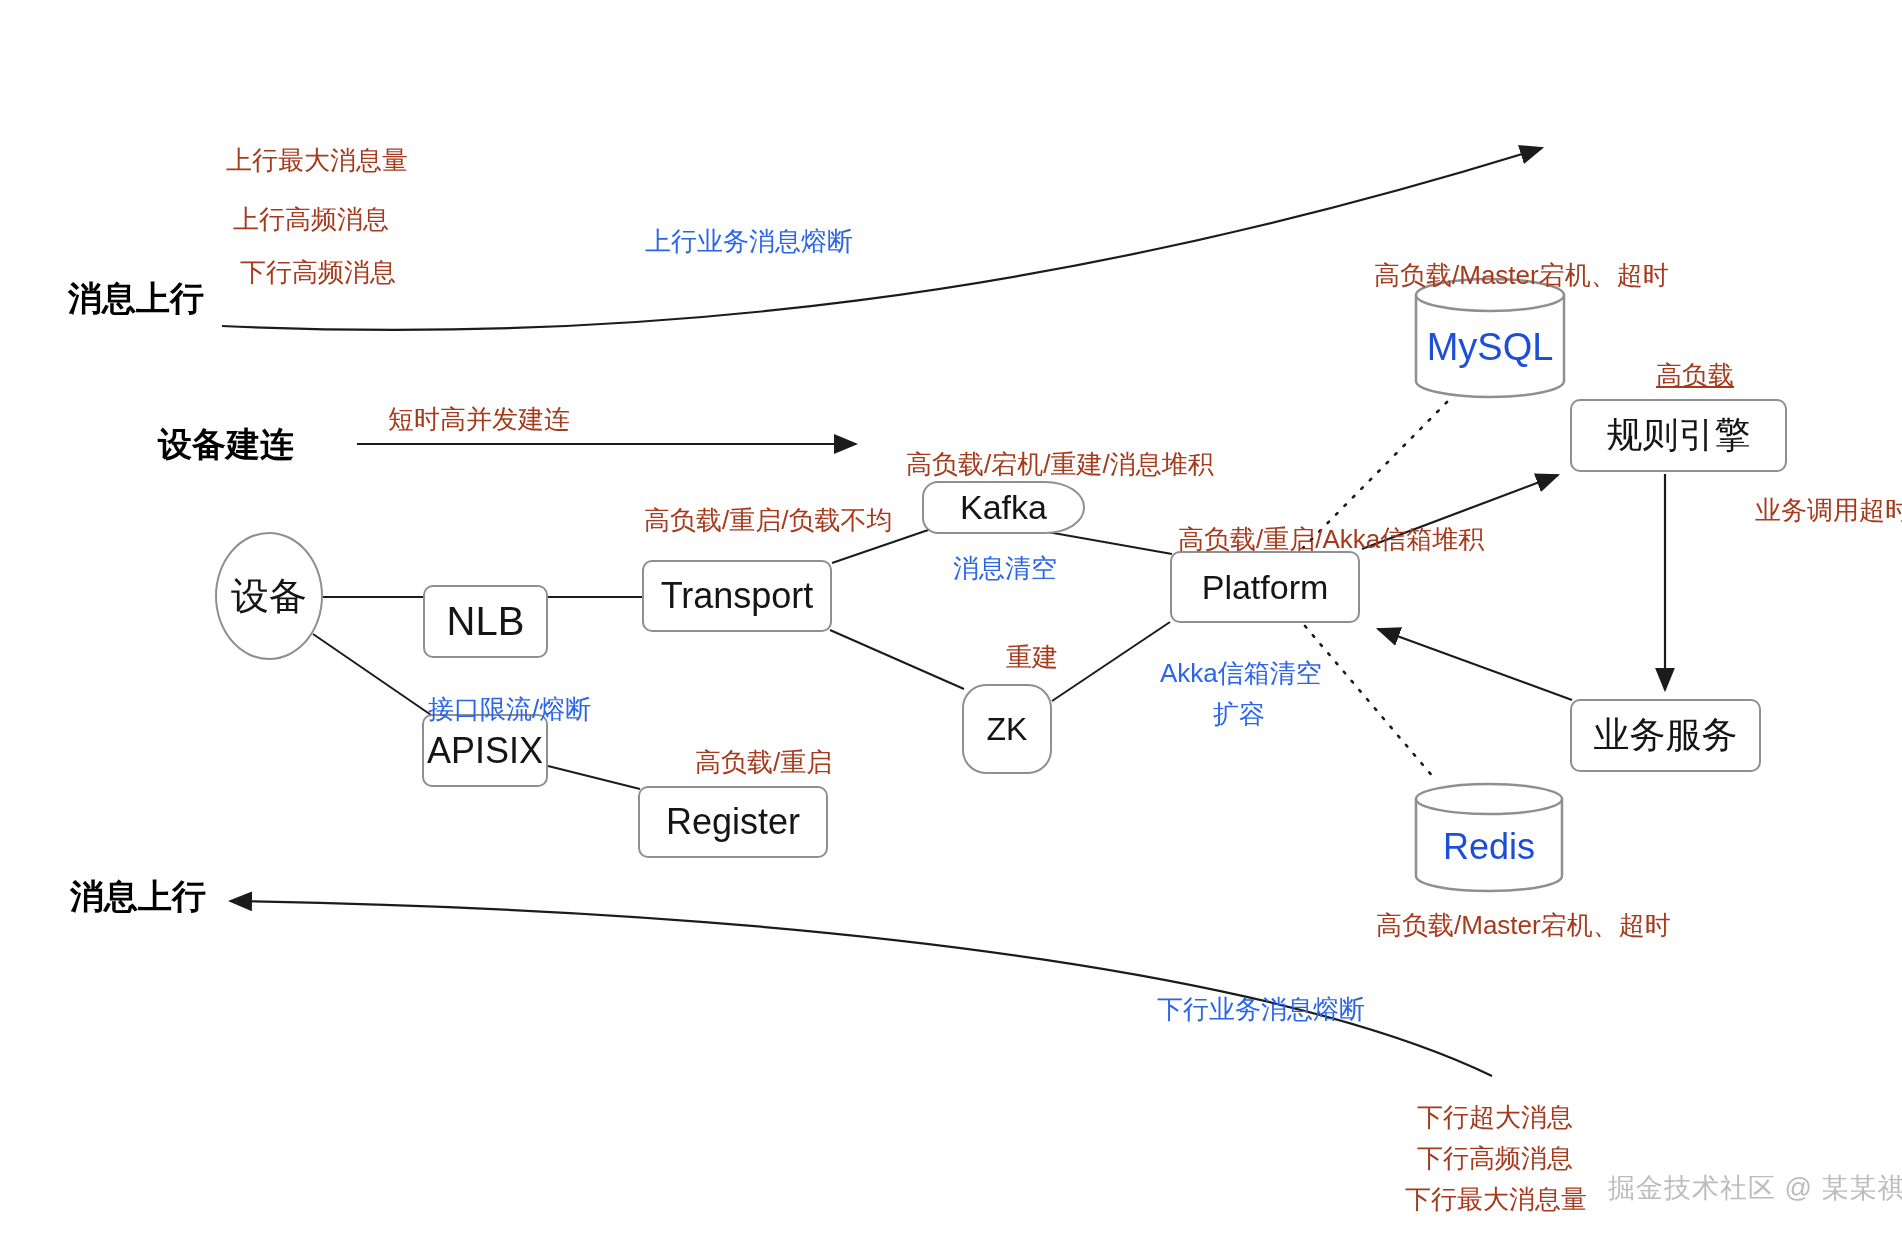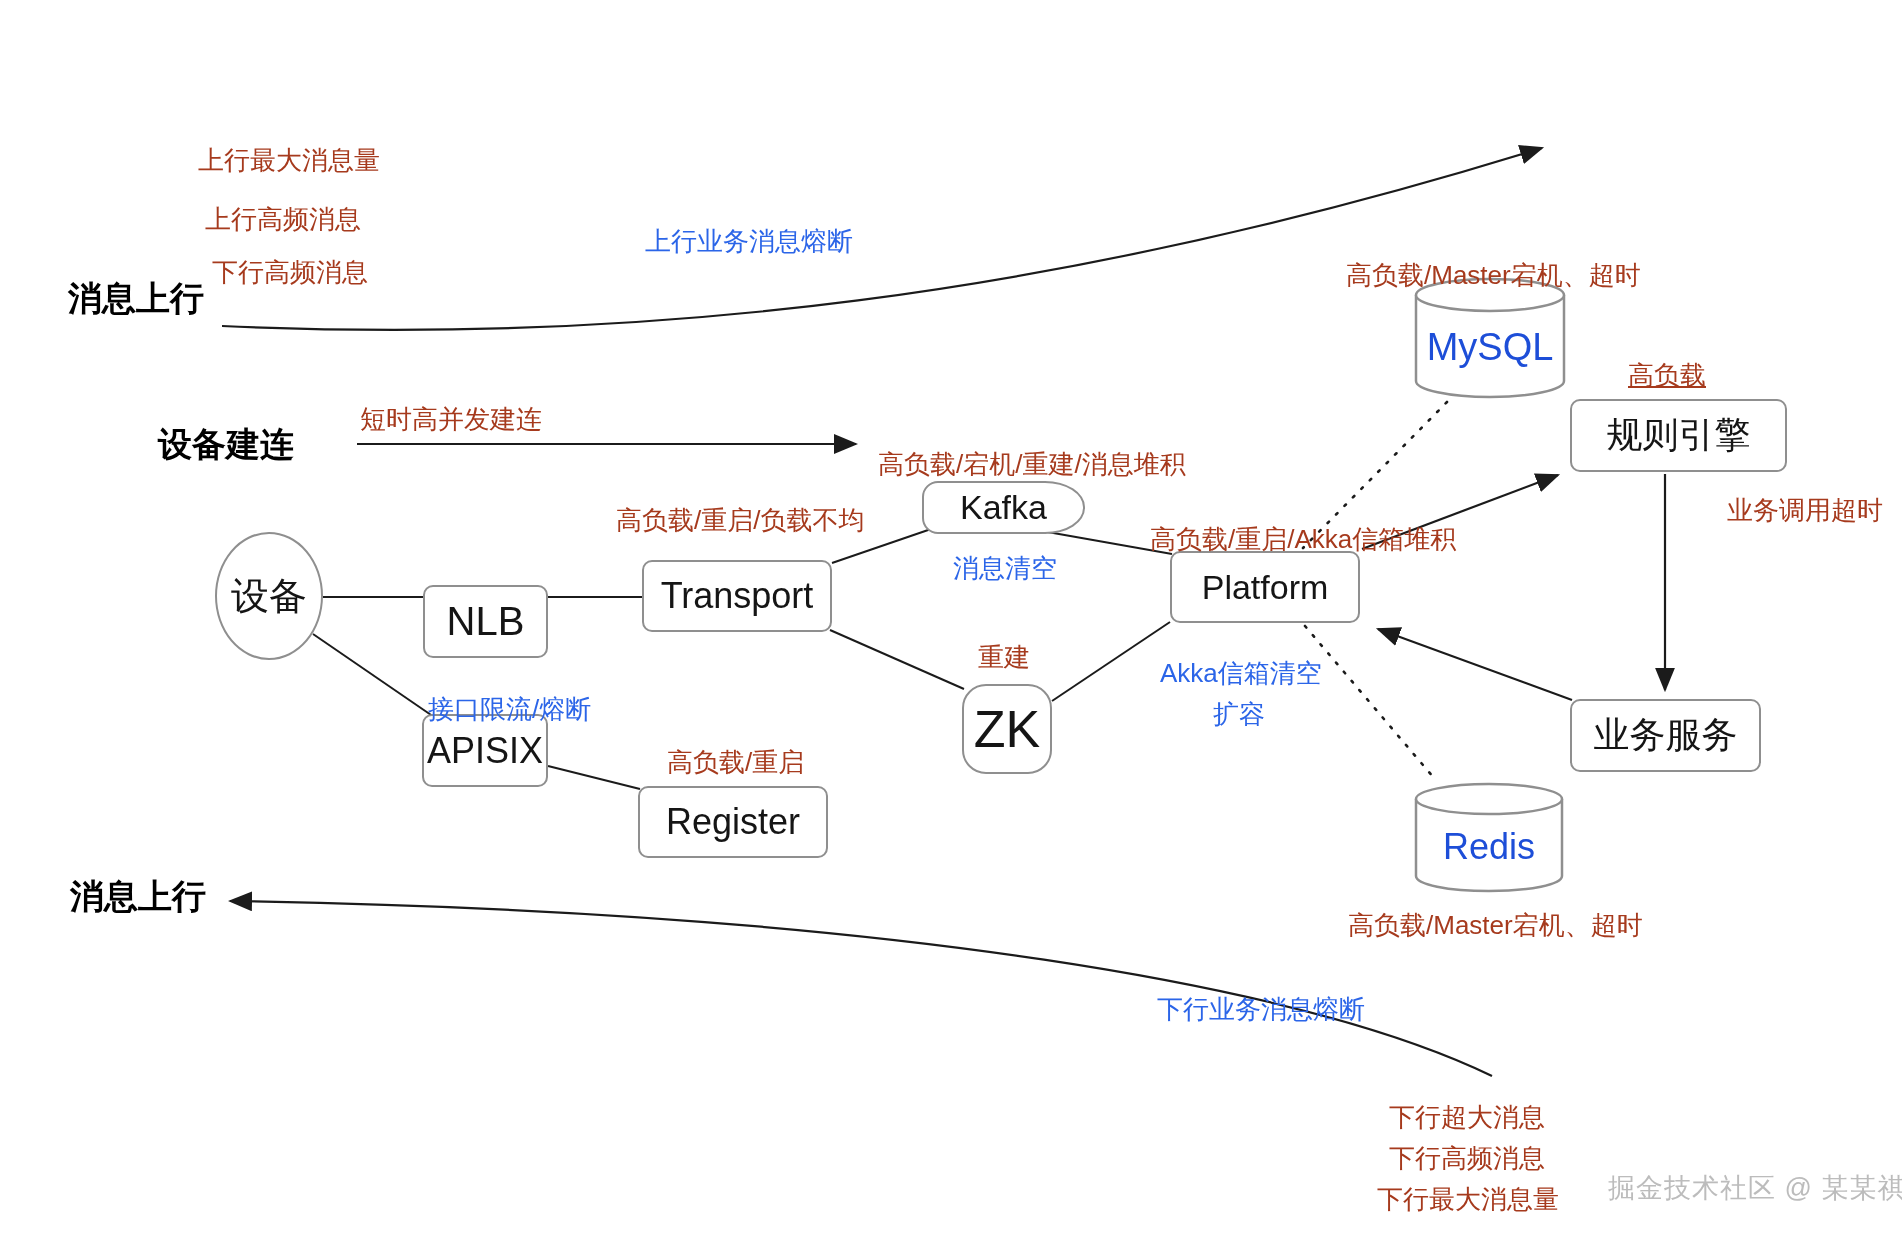--- a/index.html
+++ b/index.html
@@ -18,21 +18,21 @@
   }
   .box{border-radius:10px;}
   .ellipse{border-radius:50%;}
   .rounded{border-radius:24px;}
   .pill{border-radius:16px 40px 40px 16px / 16px 26px 26px 16px;}
   .cyl{position:absolute;box-sizing:border-box;}
   .cyl svg{position:absolute;left:0;top:0;}
   .cyl span{position:absolute;left:0;right:0;top:40%;text-align:center;color:#1d4ed8;}
   .label-bold{position:absolute;font-weight:bold;color:#000;white-space:nowrap;font-size:34px;}
   .ann{position:absolute;font-size:26px;white-space:nowrap;}
-  .ann.red{color:var(--annotation-red,#a63a1d);}
+  .ann.red{color:var(--annotation-red,#a63a1d);margin-left:28px;}
   .ann.blue{color:var(--annotation-blue,#2b65e8);}
   .watermark{
     position:absolute;font-size:27px;color:#bcbcbc;white-space:nowrap;
     text-shadow:2px 2px 1px #ffffff;letter-spacing:1px;
   }
 </style>
 </head>
 <body>
 
 <div class="canvas">
@@ -67,21 +67,21 @@
 
   <div class="label-bold" style="left:68px;top:276px;">消息上行</div>
   <div class="label-bold" style="left:158px;top:422px;">设备建连</div>
   <div class="label-bold" style="left:70px;top:874px;">消息上行</div>
 
   <div class="node ellipse" style="left:215px;top:532px;width:108px;height:128px;font-size:38px;">设备</div>
   <div class="node box" style="left:423px;top:585px;width:125px;height:73px;font-size:40px;">NLB</div>
   <div class="node box" style="left:642px;top:560px;width:190px;height:72px;font-size:36px;">Transport</div>
   <div class="node pill" style="left:922px;top:481px;width:163px;height:53px;font-size:34px;">Kafka</div>
   <div class="node box" style="left:1170px;top:551px;width:190px;height:72px;font-size:34px;">Platform</div>
-  <div class="node rounded" style="left:962px;top:684px;width:90px;height:90px;font-size:52px;">ZK</div>
+  <div class="node rounded" style="left:962px;top:684px;width:90px;height:90px;font-size:32px;">ZK</div>
   <div class="node box" style="left:422px;top:714px;width:126px;height:73px;font-size:36px;">APISIX</div>
   <div class="node box" style="left:638px;top:786px;width:190px;height:72px;font-size:36px;">Register</div>
   <div class="node box" style="left:1570px;top:399px;width:217px;height:73px;font-size:36px;border-radius:10px;">规则引擎</div>
   <div class="node box" style="left:1570px;top:699px;width:191px;height:73px;font-size:36px;">业务服务</div>
 
   <div class="cyl" style="left:1414px;top:277px;width:152px;height:122px;">
     <svg width="152" height="122" viewBox="0 0 152 122">
       <path d="M2,18 L2,104 C2,112.8 35,120 76,120 C117,120 150,112.8 150,104 L150,18" fill="#fff" stroke="#8f8f8f" stroke-width="2.5"></path>
       <ellipse cx="76" cy="18" rx="74" ry="16" fill="#fff" stroke="#8f8f8f" stroke-width="2.5"></ellipse>
     </svg>

